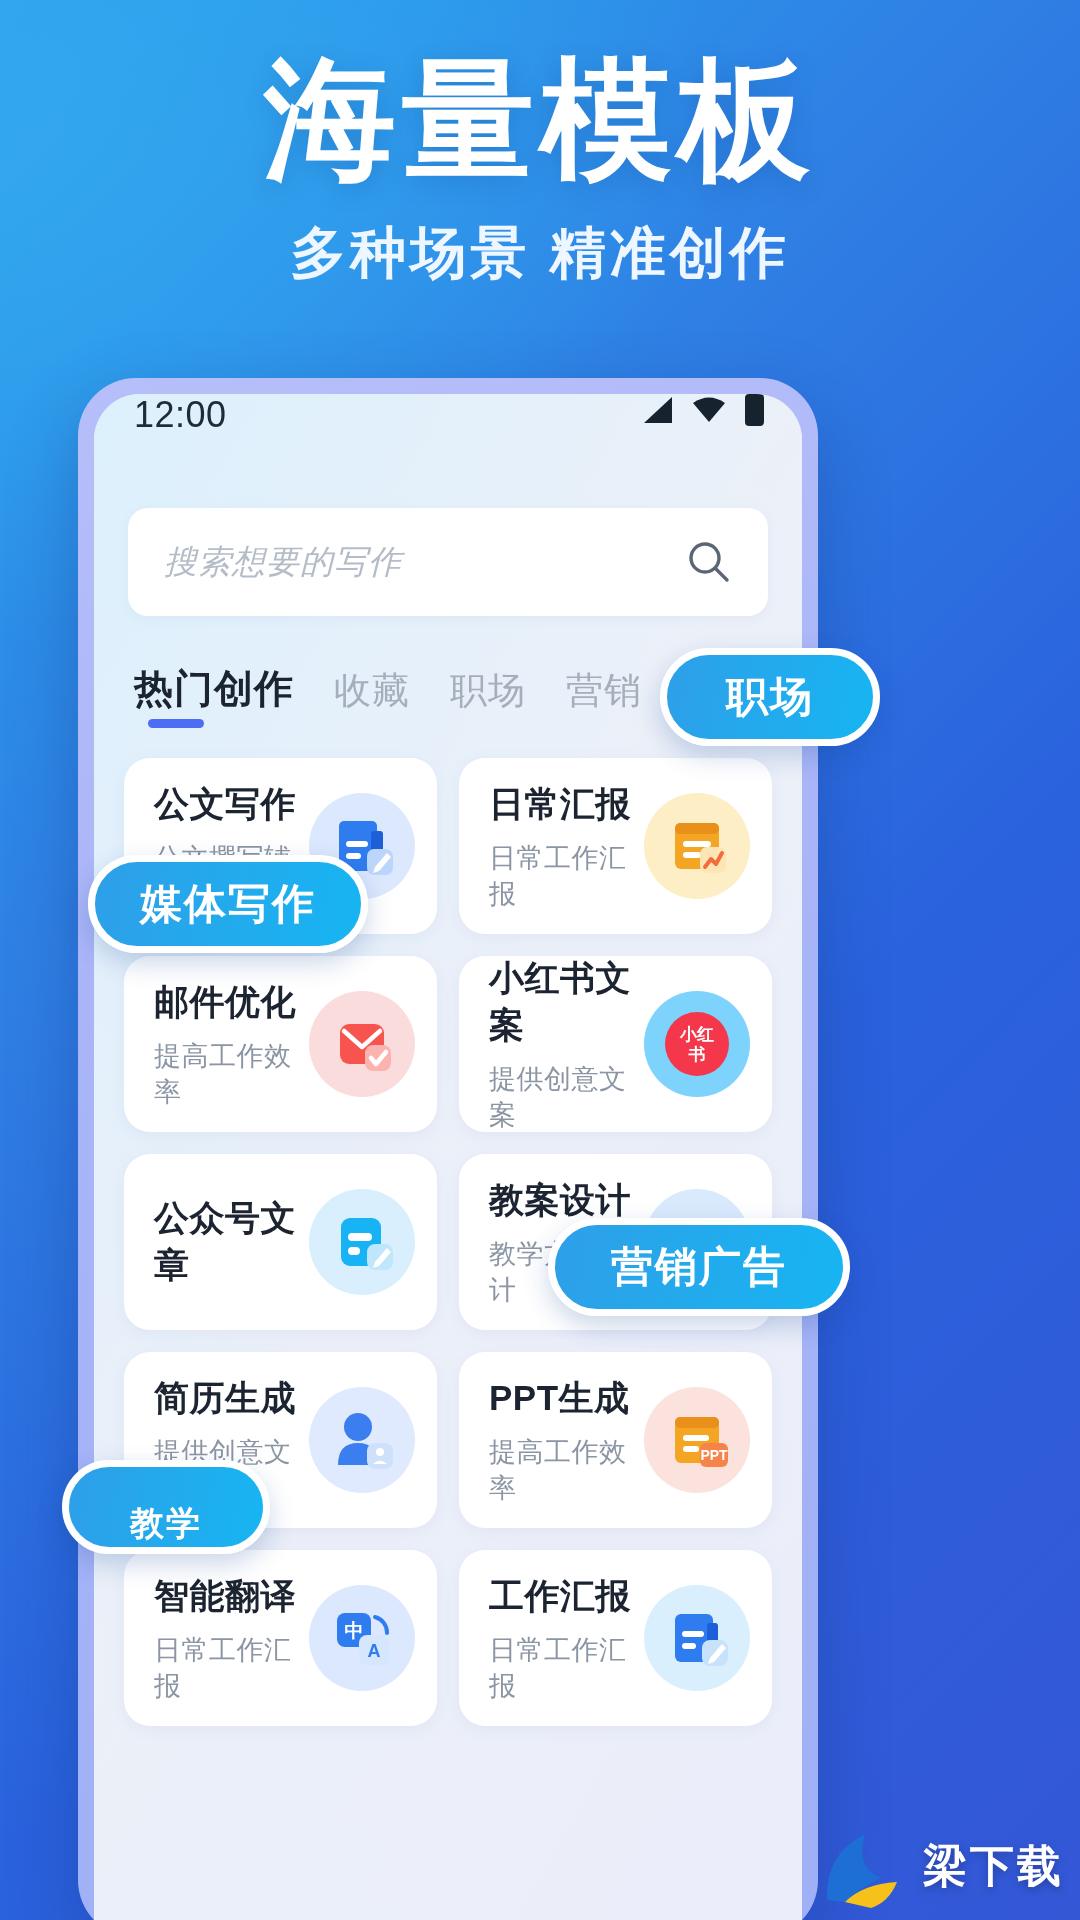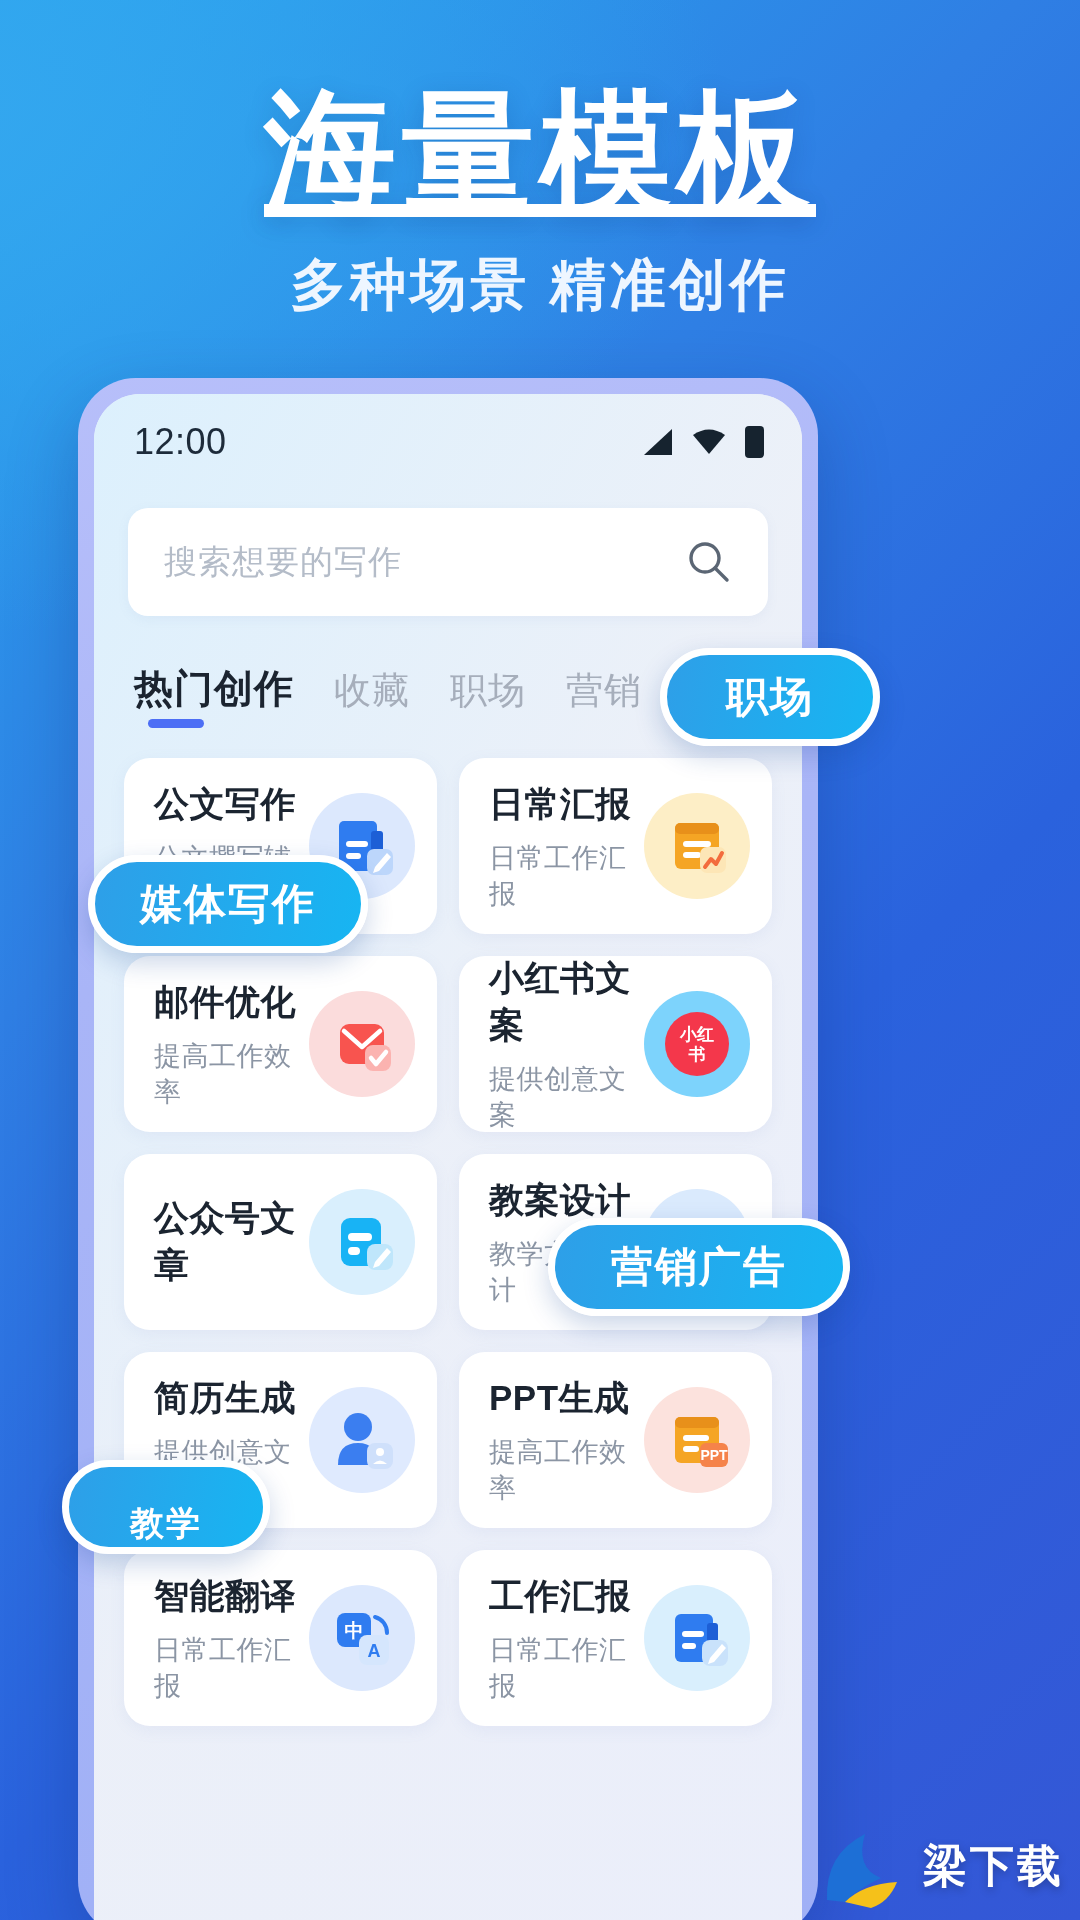--- a/index.html
+++ b/index.html
@@ -11,25 +11,24 @@
   }
   #app {
     position:relative; width:1080px; height:1920px; overflow:hidden;
     background:
       radial-gradient(1400px 900px at -8% 6%, #34a7ef 0%, rgba(52,167,239,0) 58%),
       linear-gradient(135deg,#28a6ee 0%, #2f7fe4 34%, #2a62dd 62%, #3457d6 100%);
   }
   
   .hero { position:absolute; left:0; top:0; width:1080px; text-align:center; }
   .hero-title {
-    margin-top:78px;
+    margin-top:46px;
     font-size:132px; line-height:1.12; font-weight:700; color:#ffffff;
     letter-spacing:6px;
     text-shadow:0 6px 26px rgba(10,40,110,.18);
-    text-decoration:underline;
   }
   .hero-sub {
     margin-top:22px;
     font-size:56px; font-weight:700; color:#eef6ff;
     letter-spacing:4px;
   }
 
   
   .phone-shell {
     position:absolute; left:78px; top:378px;
@@ -46,36 +45,37 @@
     background:linear-gradient(185deg,#eef3f9 0%, #eaf1fb 26%, #e9eefb 64%, #e8edfb 100%);
   }
   .screen-tint {
     position:absolute; inset:0;
     background:linear-gradient(120deg, rgba(219,240,253,.95) 0%, rgba(236,240,248,.85) 48%, rgba(235,238,250,.9) 100%);
     pointer-events:none;
   }
 
   
   .statusbar {
-    position:relative; height:96px; display:flex; align-items:center;
+    position:relative; height:96px; display:flex; align-items:flex-start;
     justify-content:space-between; padding:0 38px 0 40px;
   }
   .status-time { font-size:36px; color:#1d2b3a; font-weight:500; letter-spacing:.5px; }
   .status-icons { display:flex; align-items:center; gap:18px; }
   .ico-signal { width:34px; height:30px; }
   .ico-wifi   { width:36px; height:30px; }
   .ico-batt   { width:19px; height:32px; background:#16232f; border-radius:4px; }
 
   
   .search-wrap { position:relative; padding:18px 34px 0 34px; }
   .search-box {
     height:108px; background:#ffffff; border-radius:20px;
     display:flex; align-items:center; justify-content:space-between;
     padding:0 34px 0 36px;
     box-shadow:0 3px 12px rgba(120,140,190,.08);
+    font-style:italic;
   }
   .search-ph { font-size:33px; color:#b4bcc8; letter-spacing:1px; }
 
   
   .tabs {
     position:relative; display:flex; align-items:flex-end; gap:40px;
     padding:46px 34px 0 40px; white-space:nowrap; overflow:hidden;
   }
   .tab { font-size:37px; color:#a6aebb; letter-spacing:1px; position:relative; padding-bottom:16px; }
   .tab.active { color:#1b2430; font-weight:700; font-size:39px; }

